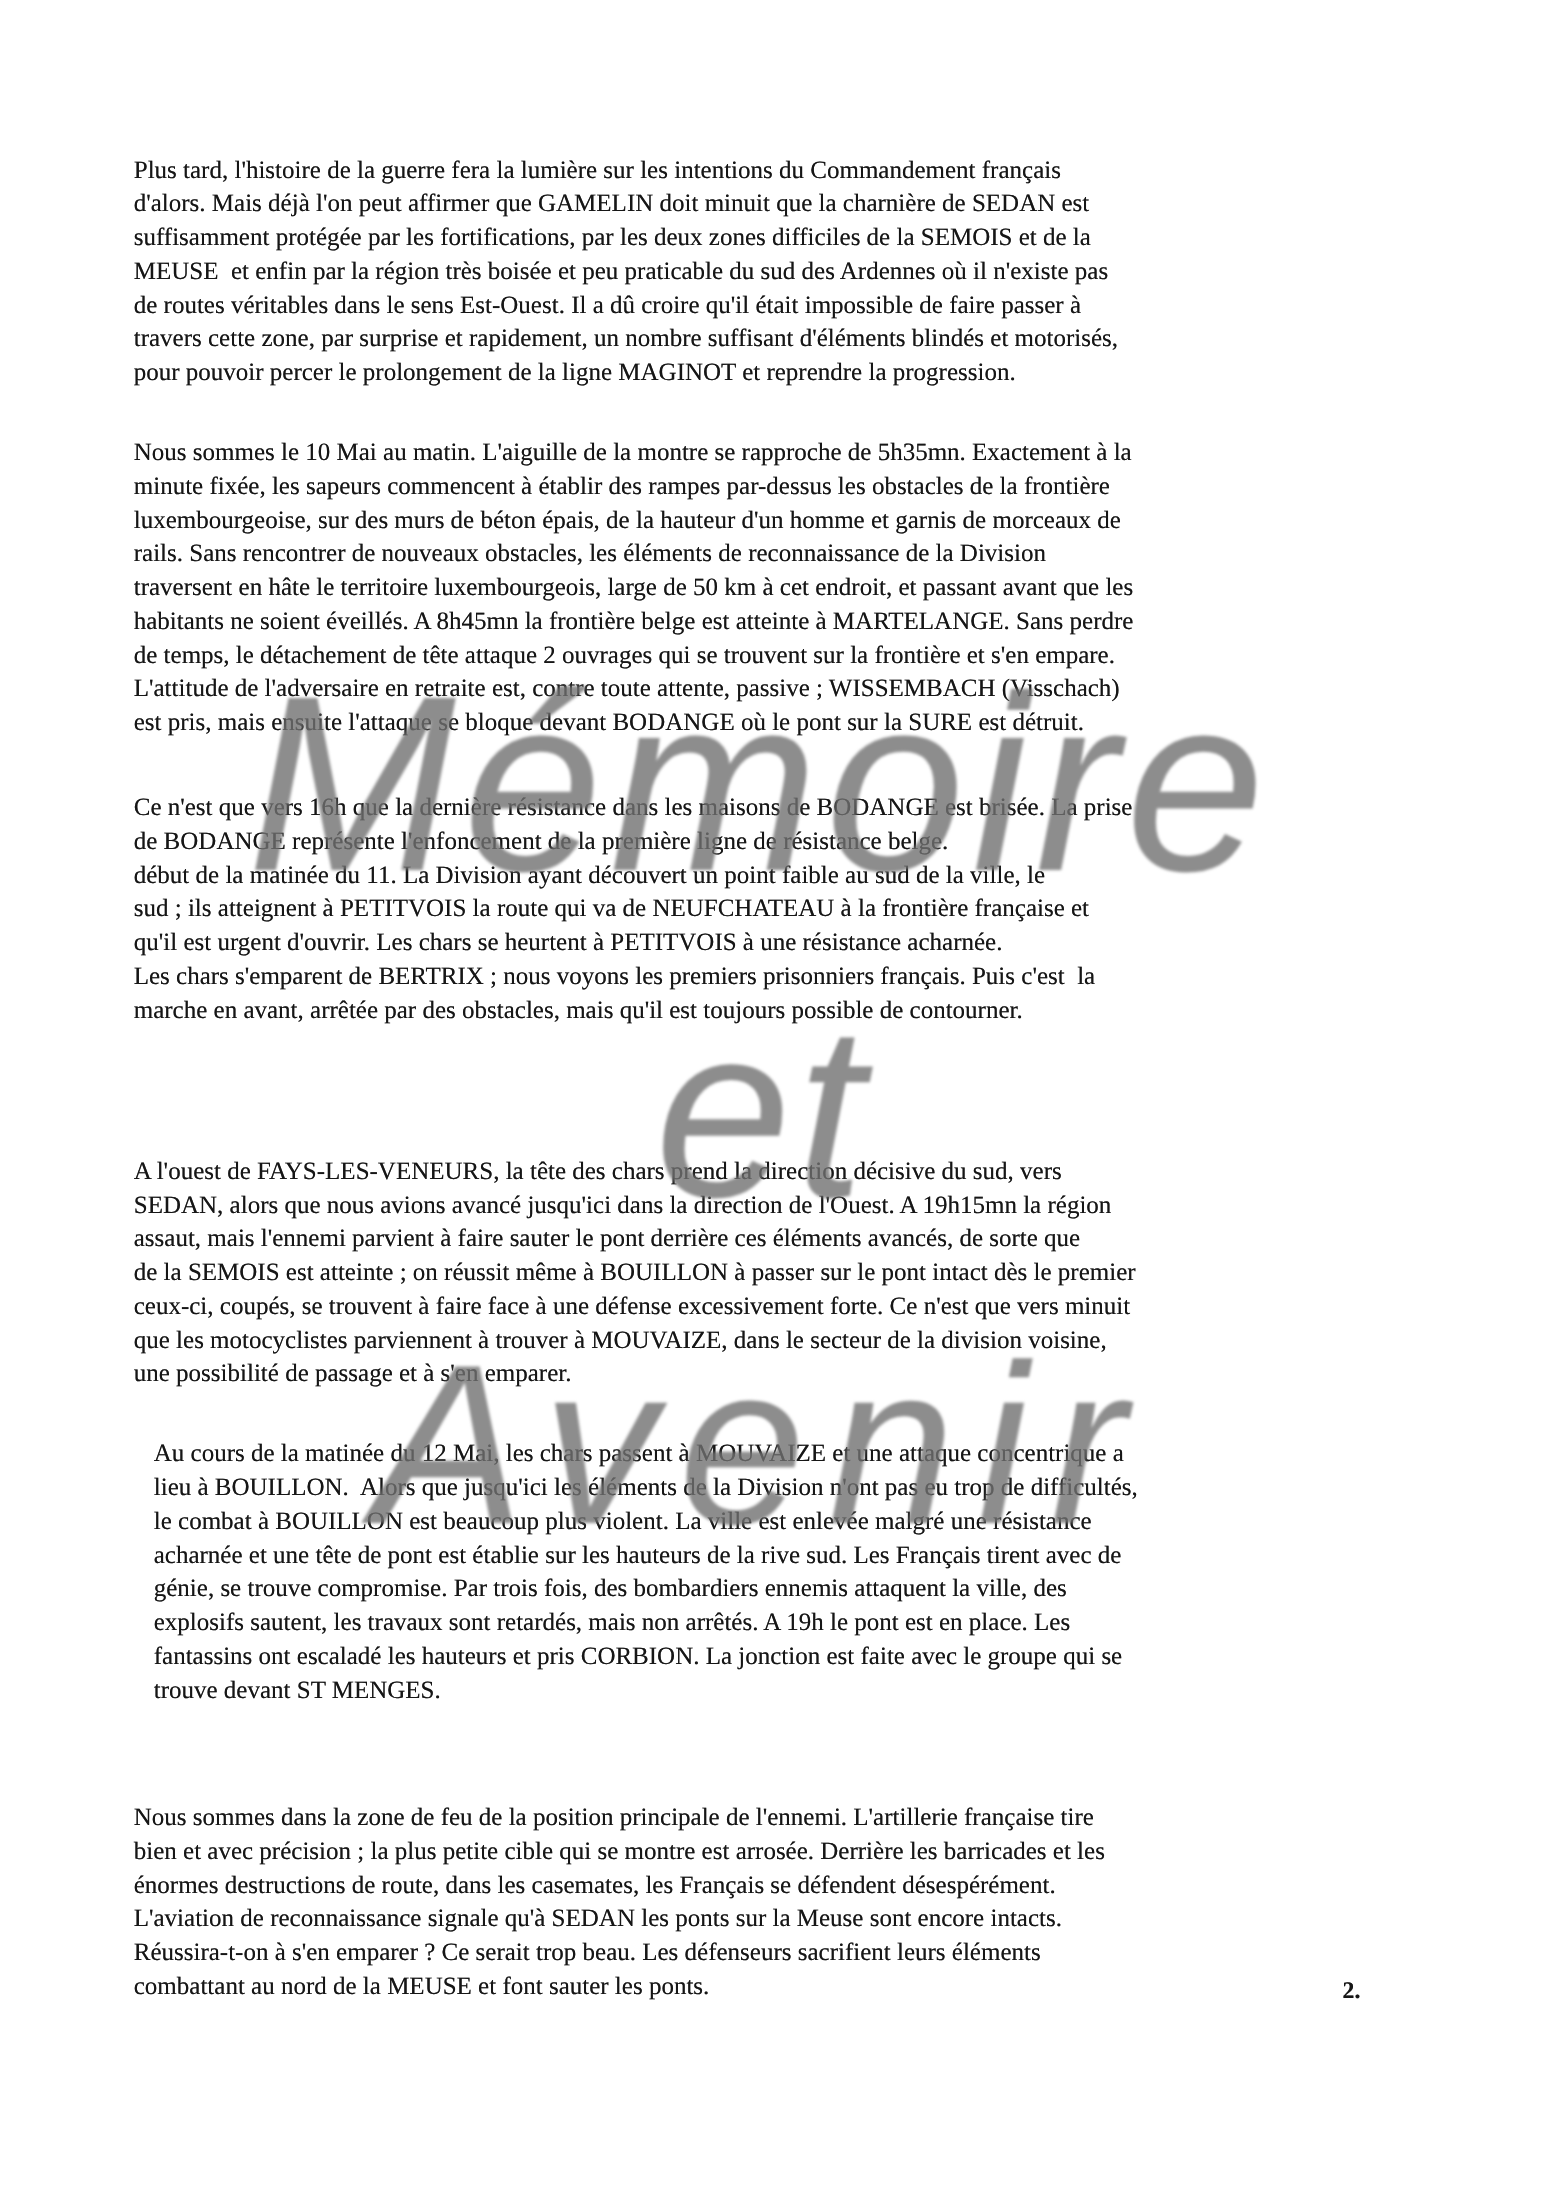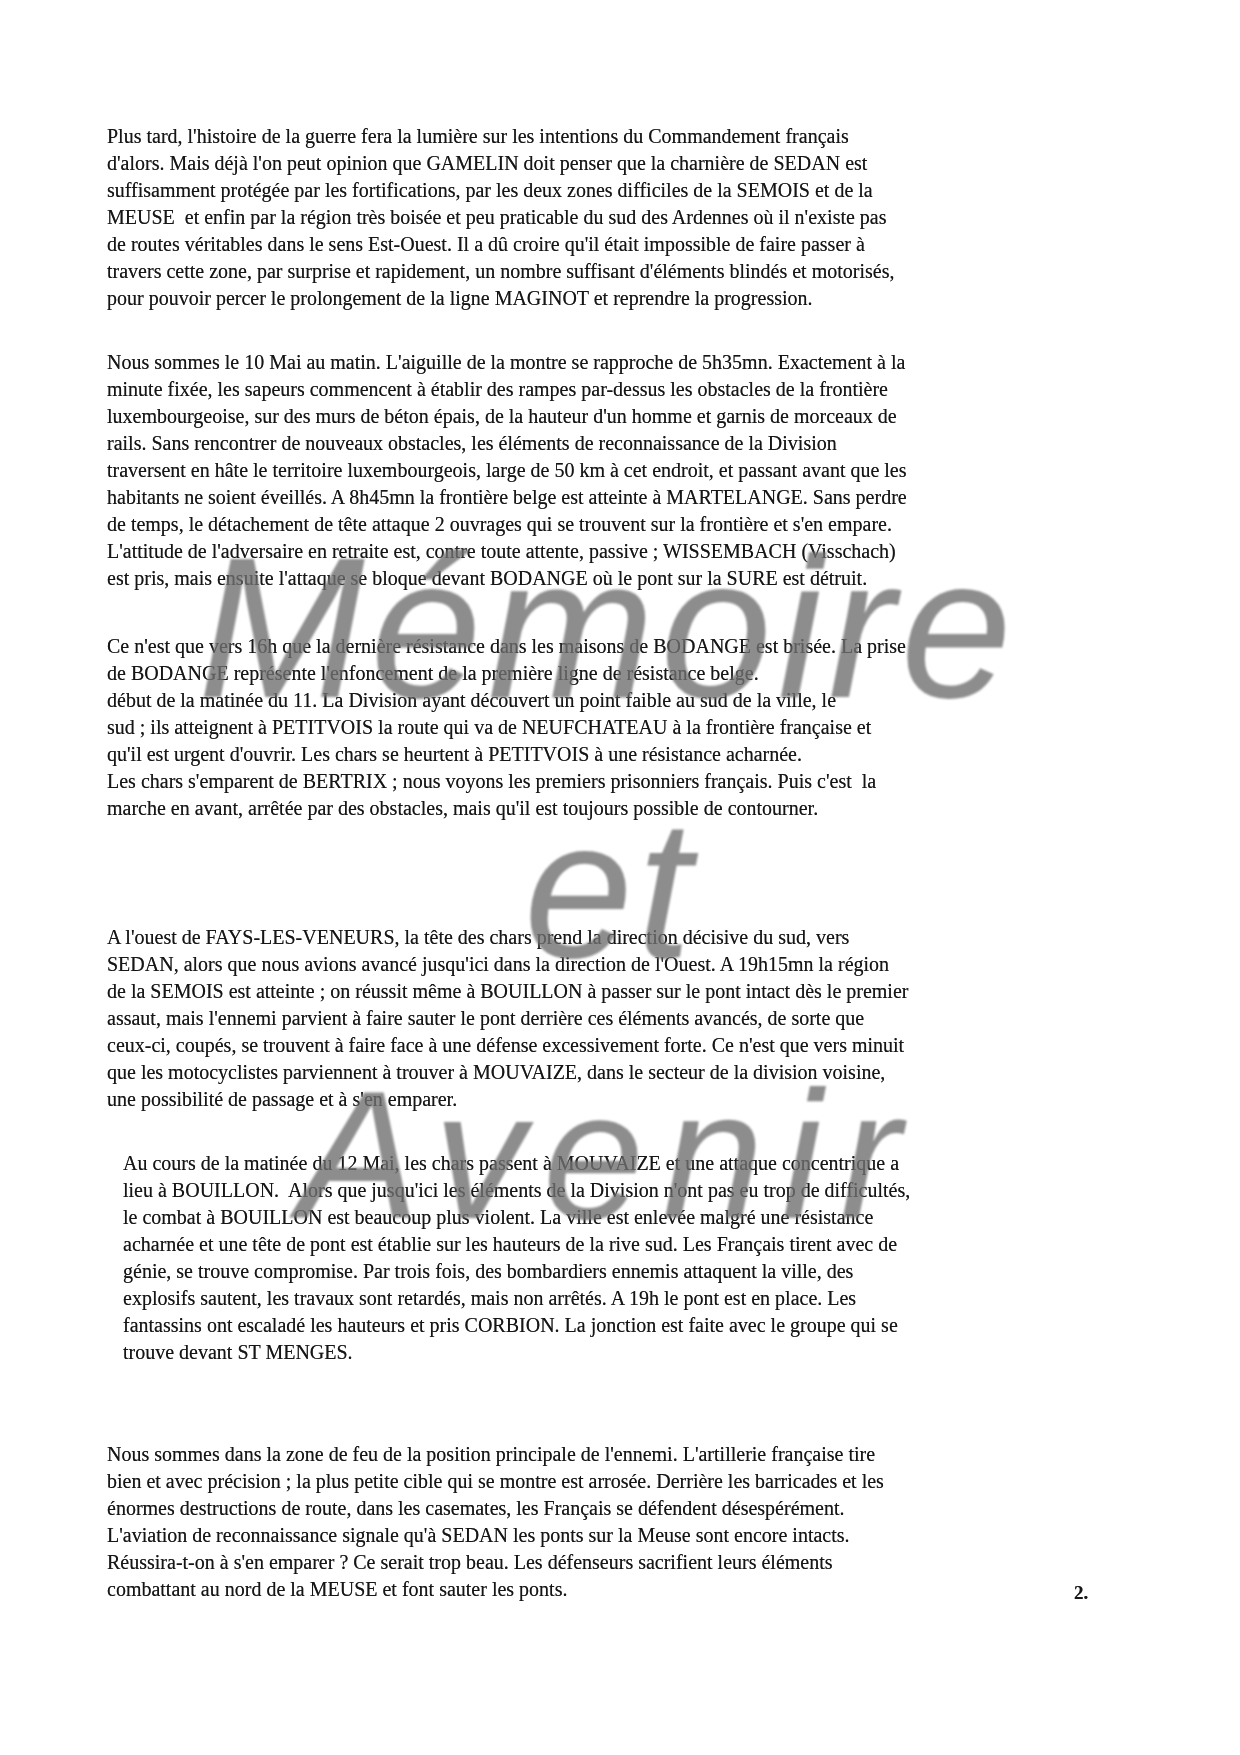--- a/index.html
+++ b/index.html
@@ -47,21 +47,21 @@
   }
 </style>
 </head>
 <body>
 
 <div class="page">
 
   <div class="text-layer" id="text-layer">
       <div class="para p1">
         <div class="line">Plus tard, l'histoire de la guerre fera la lumière sur les intentions du Commandement français</div>
-        <div class="line">d'alors. Mais déjà l'on peut opinion que GAMELIN doit penser que la charnière de SEDAN est</div>
+        <div class="line">d'alors. Mais déjà l'on peut affirmer que GAMELIN doit minuit que la charnière de SEDAN est</div>
         <div class="line">suffisamment protégée par les fortifications, par les deux zones difficiles de la SEMOIS et de la</div>
         <div class="line">MEUSE  et enfin par la région très boisée et peu praticable du sud des Ardennes où il n'existe pas</div>
         <div class="line">de routes véritables dans le sens Est-Ouest. Il a dû croire qu'il était impossible de faire passer à</div>
         <div class="line">travers cette zone, par surprise et rapidement, un nombre suffisant d'éléments blindés et motorisés,</div>
         <div class="line">pour pouvoir percer le prolongement de la ligne MAGINOT et reprendre la progression.</div>
       </div>
       <div class="para p2">
         <div class="line">Nous sommes le 10 Mai au matin. L'aiguille de la montre se rapproche de 5h35mn. Exactement à la</div>
         <div class="line">minute fixée, les sapeurs commencent à établir des rampes par-dessus les obstacles de la frontière</div>
         <div class="line">luxembourgeoise, sur des murs de béton épais, de la hauteur d'un homme et garnis de morceaux de</div>
@@ -77,22 +77,22 @@
         <div class="line">de BODANGE représente l'enfoncement de la première ligne de résistance belge.</div>
         <div class="line">début de la matinée du 11. La Division ayant découvert un point faible au sud de la ville, le</div>
         <div class="line">sud ; ils atteignent à PETITVOIS la route qui va de NEUFCHATEAU à la frontière française et</div>
         <div class="line">qu'il est urgent d'ouvrir. Les chars se heurtent à PETITVOIS à une résistance acharnée.</div>
         <div class="line">Les chars s'emparent de BERTRIX ; nous voyons les premiers prisonniers français. Puis c'est  la</div>
         <div class="line">marche en avant, arrêtée par des obstacles, mais qu'il est toujours possible de contourner.</div>
       </div>
       <div class="para p4">
         <div class="line">A l'ouest de FAYS-LES-VENEURS, la tête des chars prend la direction décisive du sud, vers</div>
         <div class="line">SEDAN, alors que nous avions avancé jusqu'ici dans la direction de l'Ouest. A 19h15mn la région</div>
+        <div class="line">assaut, mais l'ennemi parvient à faire sauter le pont derrière ces éléments avancés, de sorte que</div>
         <div class="line">de la SEMOIS est atteinte ; on réussit même à BOUILLON à passer sur le pont intact dès le premier</div>
-        <div class="line">assaut, mais l'ennemi parvient à faire sauter le pont derrière ces éléments avancés, de sorte que</div>
         <div class="line">ceux-ci, coupés, se trouvent à faire face à une défense excessivement forte. Ce n'est que vers minuit</div>
         <div class="line">que les motocyclistes parviennent à trouver à MOUVAIZE, dans le secteur de la division voisine,</div>
         <div class="line">une possibilité de passage et à s'en emparer.</div>
       </div>
       <div class="para p5">
         <div class="line">Au cours de la matinée du 12 Mai, les chars passent à MOUVAIZE et une attaque concentrique a</div>
         <div class="line">lieu à BOUILLON.  Alors que jusqu'ici les éléments de la Division n'ont pas eu trop de difficultés,</div>
         <div class="line">le combat à BOUILLON est beaucoup plus violent. La ville est enlevée malgré une résistance</div>
         <div class="line">acharnée et une tête de pont est établie sur les hauteurs de la rive sud. Les Français tirent avec de</div>
         <div class="line">génie, se trouve compromise. Par trois fois, des bombardiers ennemis attaquent la ville, des</div>

